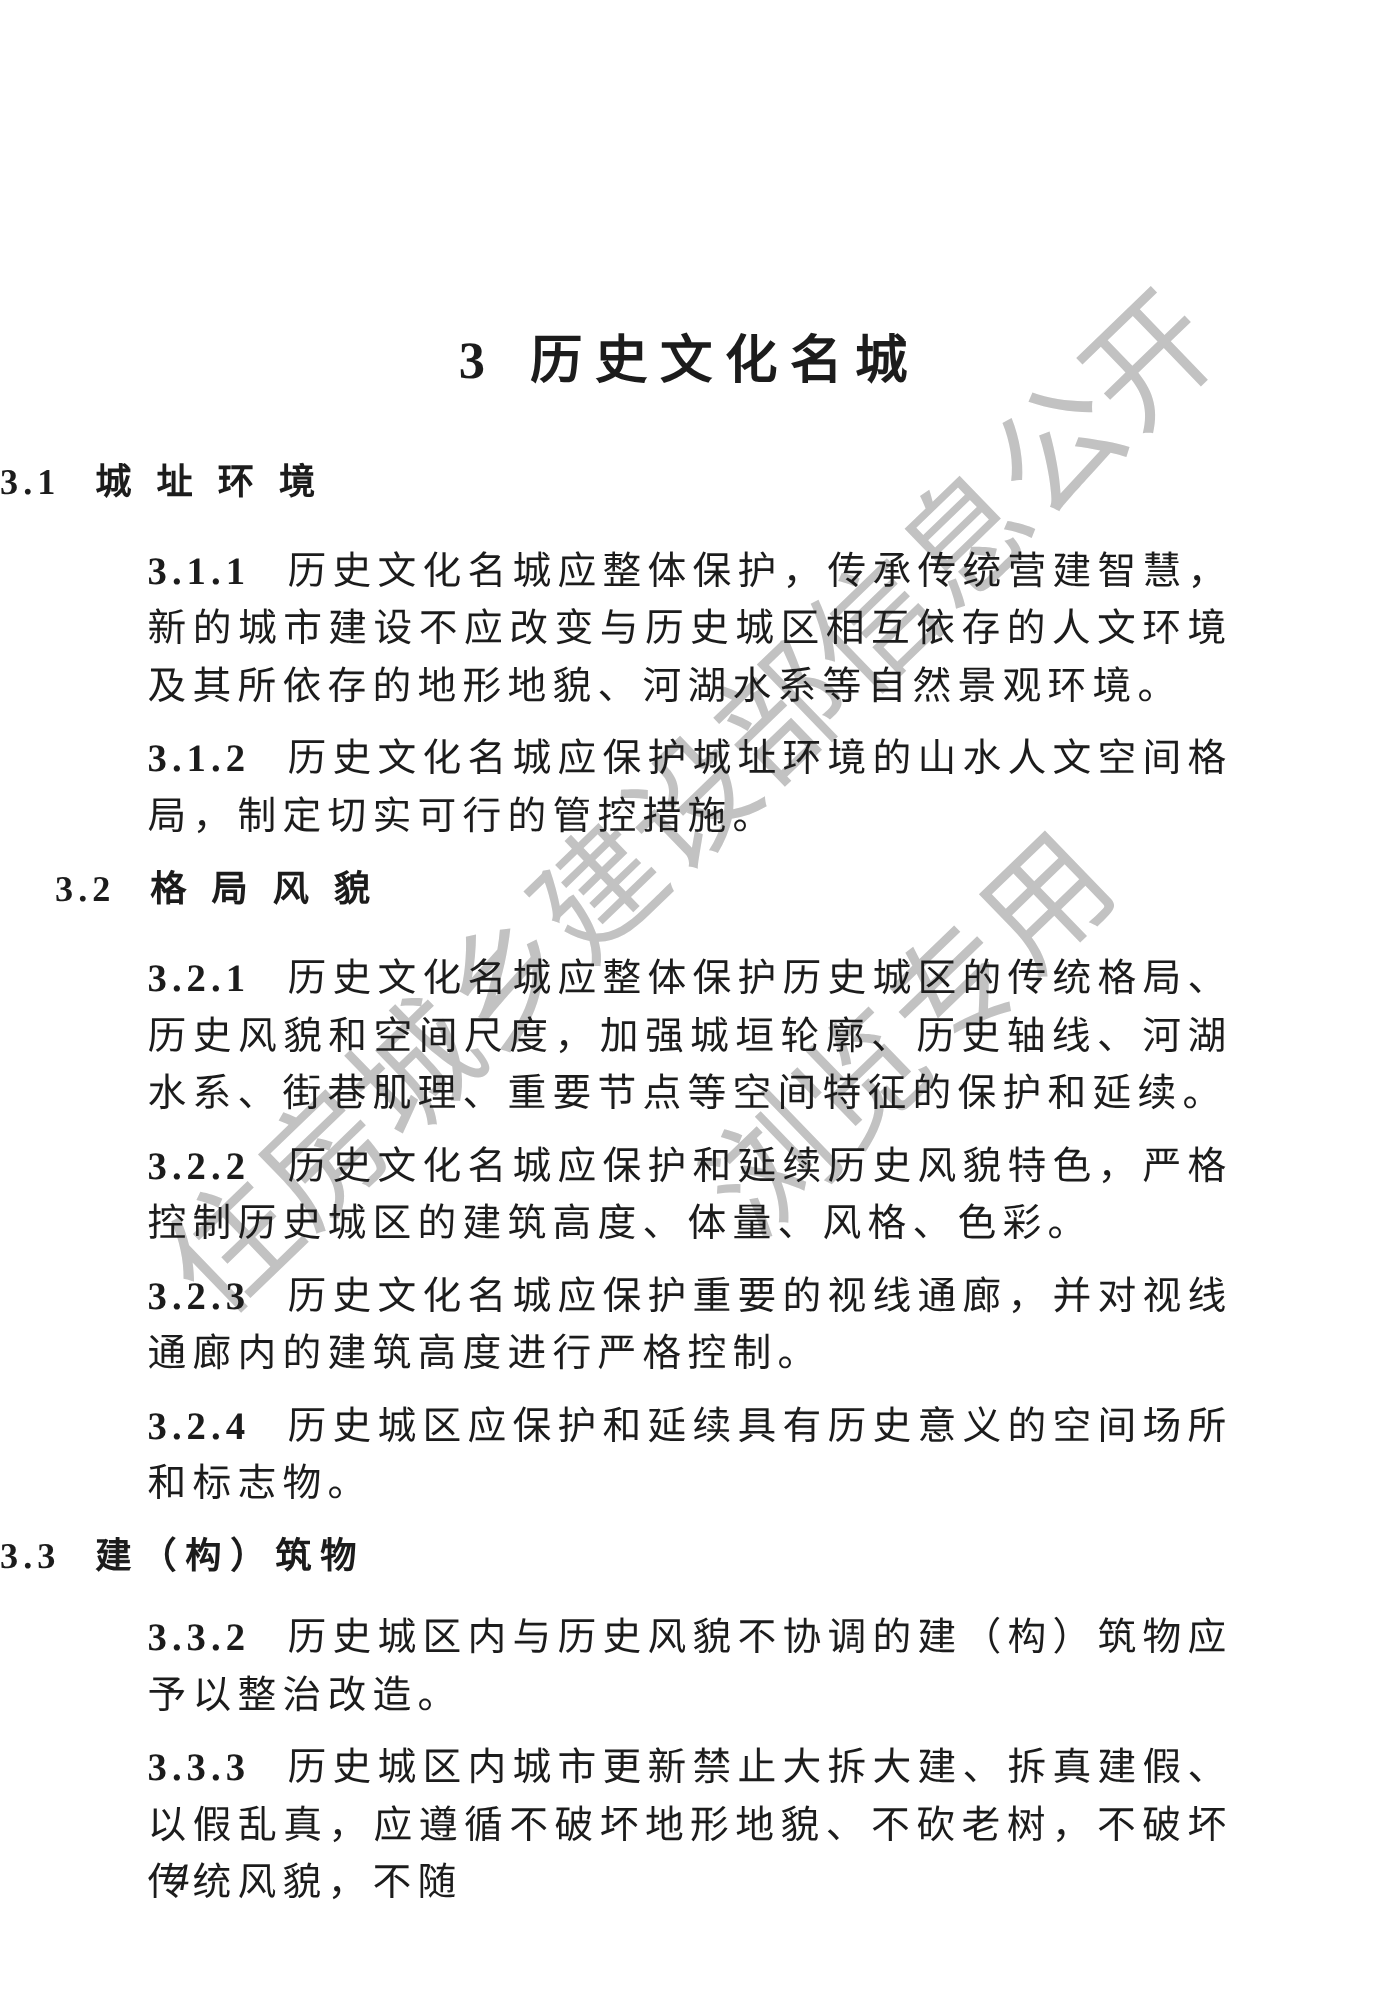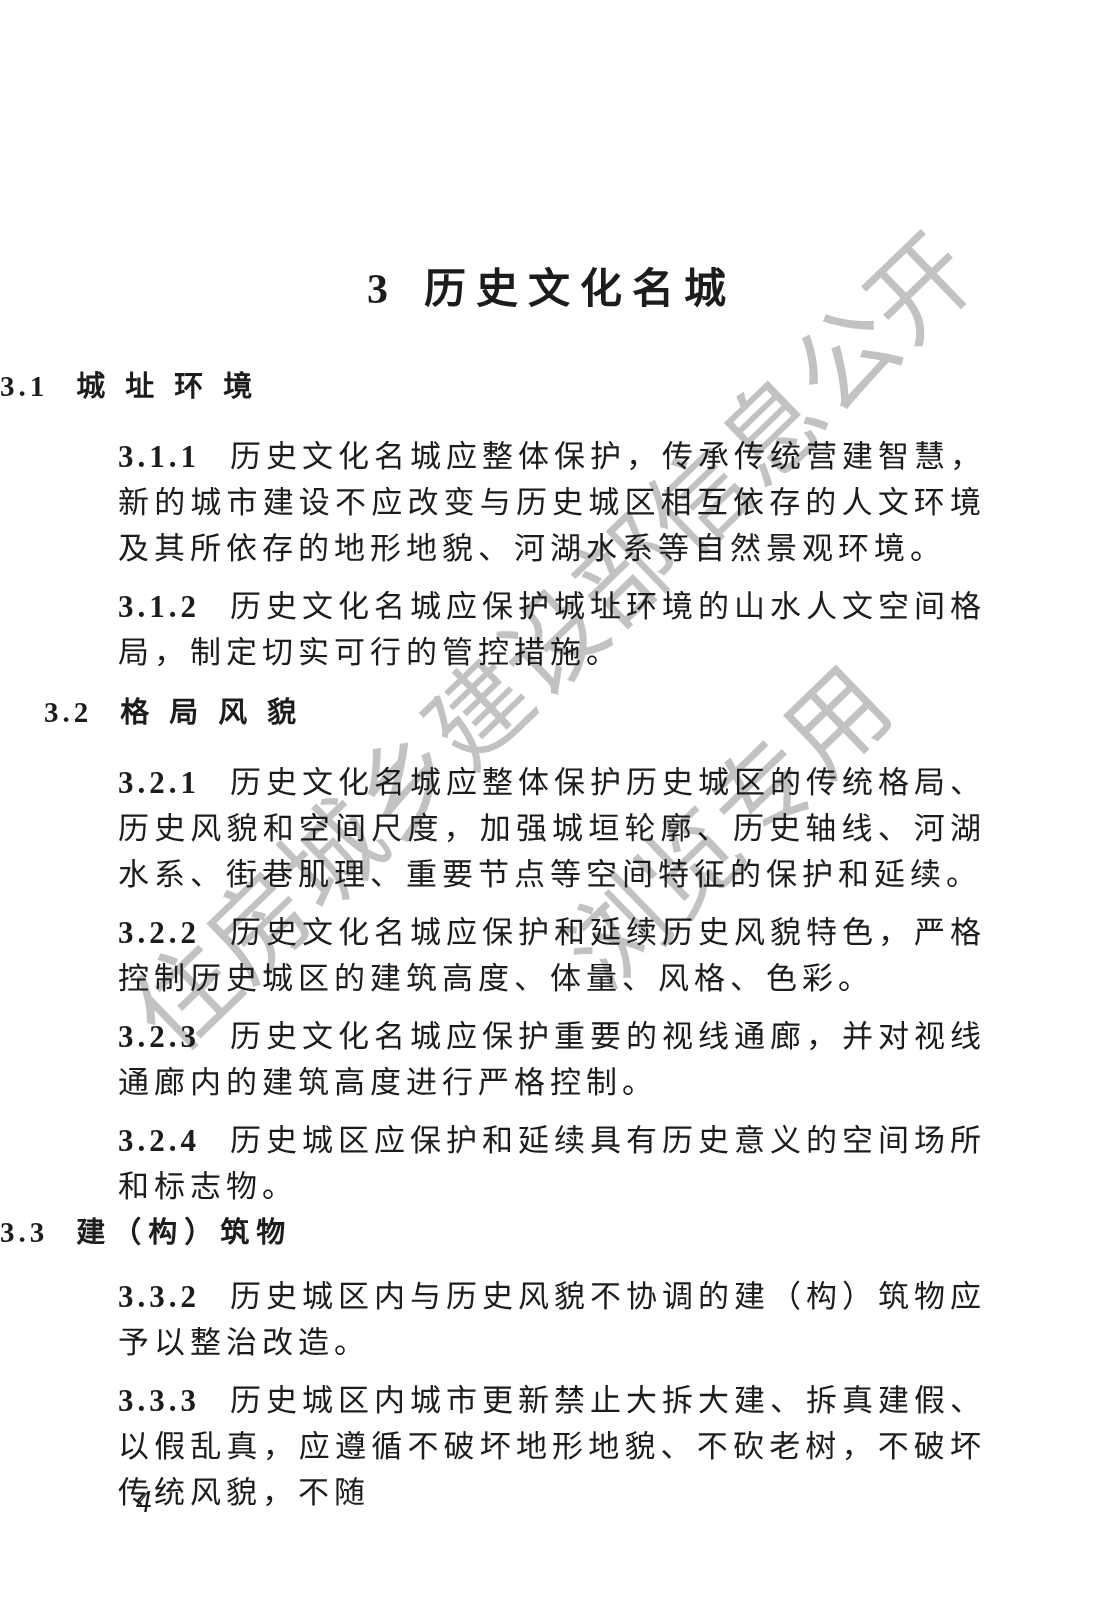--- a/index.html
+++ b/index.html
@@ -42,21 +42,21 @@
   h1.chapter .ch-title { margin-left: 36px; letter-spacing: 10px; }
   section h2.sec-head {
     text-align: left;
     font-size: 29px;
     line-height: 40px;
     font-weight: bold;
     margin: 0;
   }
   section:nth-of-type(1) h2.sec-head { margin: 50px 0 28px 0; }
   section:nth-of-type(2) h2.sec-head { margin: 16px 16px 28px 0; padding-left: 44px; }
-  section:nth-of-type(3) h2.sec-head { margin: 2px 0 22px 0; }
+  section:nth-of-type(3) h2.sec-head { margin: 15px 0 22px 0; }
   .sec-num { letter-spacing: 4px; }
   .sec-title { margin-left: 28px; letter-spacing: 20px; }
   section:nth-of-type(3) .sec-title { letter-spacing: 7px; }
   p.clause {
     margin: 12px 0 0 118px;
     width: 868px;
     font-size: 31px;
     line-height: 46px;
     text-align: justify;
     text-align-last: left;

